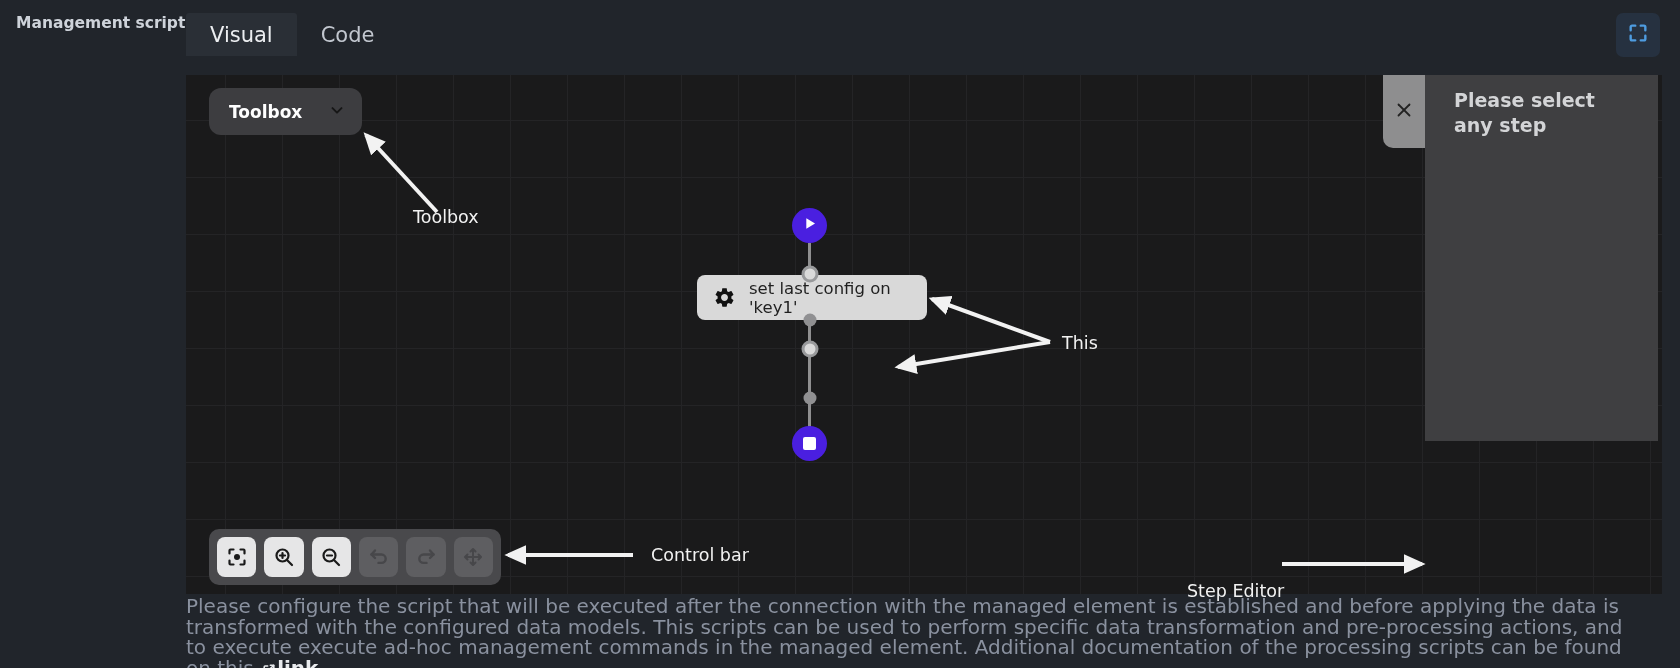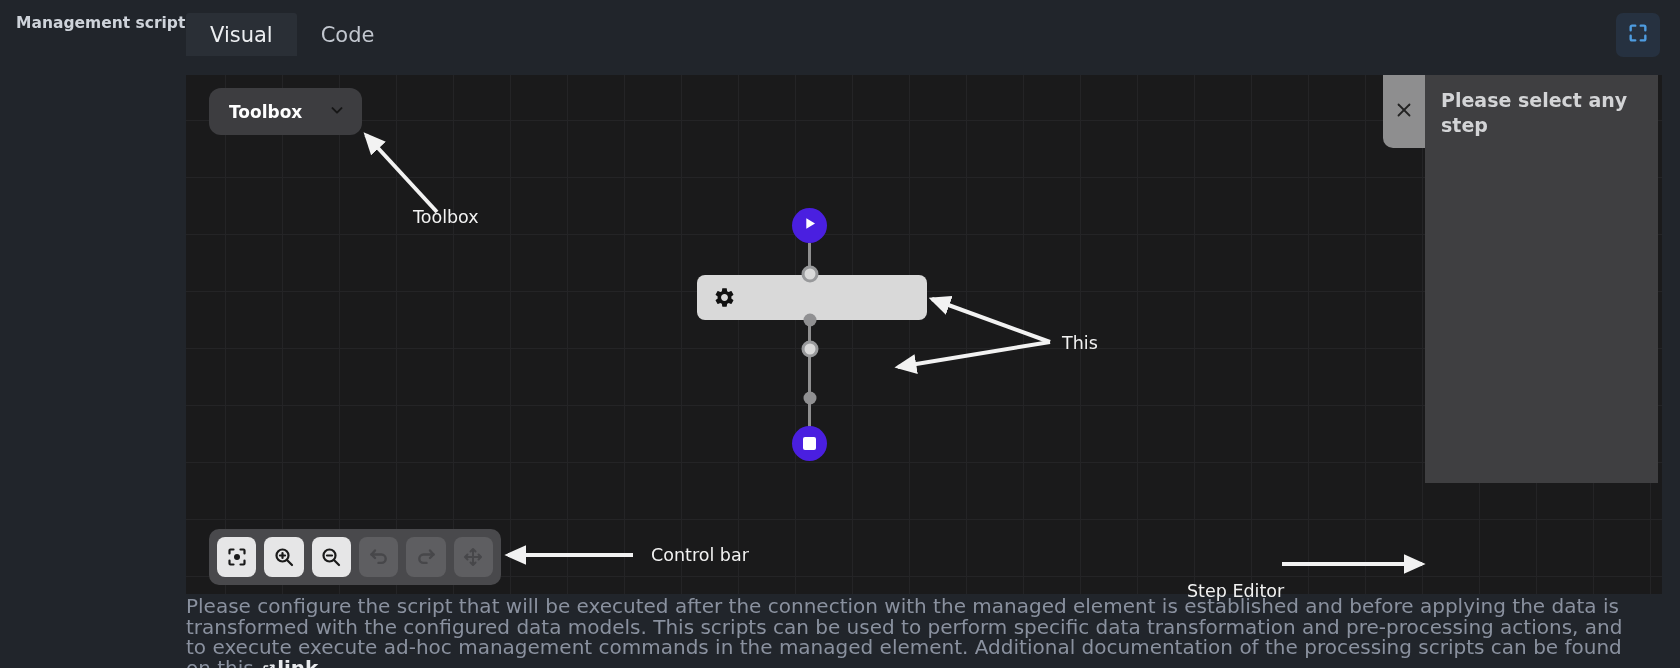--- a/index.html
+++ b/index.html
@@ -79,22 +79,22 @@
   }
   .cbtn.on  { background:#e6e6e7; color:#1a1a1a; cursor:pointer; }
   .cbtn.off { background:#5e5e61; color:#47474a; }
 
   
   .anno-svg { left:0; top:0; width:1472px; height:519px; z-index:5; pointer-events:none; }
   .anno-label { color:#f2f2f2; font-size:17.5px; z-index:5; pointer-events:none; white-space:nowrap; }
 
   
   .step-editor {
-    left:1425px; top:75px; width:233px; height:408px;
-    background:var(--panel_bg,#3f3f41); padding:13px 16px; z-index:6;
+    left:1425px; top:75px; width:233px; height:366px;
+    background:var(--panel_bg,#3f3f41); padding:13px 29px; z-index:6;
   }
   .step-editor h2 { font-size:19px; font-weight:bold; color:#d3d4d6; line-height:1.3; }
   .panel-close {
     left:1383px; top:75px; width:42px; height:73px; background:#8e8e8f;
     border-radius:0 0 0 10px; display:flex; align-items:center; justify-content:center;
     cursor:pointer; z-index:6;
   }
 
   
   .footer {
@@ -145,20 +145,21 @@
         </svg>
     </span>
   </div>
 
   <div class="abs step-box step-key1">
     <span style="display:flex">
       <svg width="23" height="23" viewBox="0 0 24 24" fill="#111">
         <path d="M19.14,12.94c0.04-0.3,0.06-0.61,0.06-0.94c0-0.32-0.02-0.64-0.07-0.94l2.03-1.58c0.18-0.14,0.23-0.41,0.12-0.61l-1.92-3.32c-0.12-0.22-0.37-0.29-0.59-0.22l-2.39,0.96c-0.5-0.38-1.03-0.7-1.62-0.94L14.4,2.81c-0.04-0.24-0.24-0.41-0.48-0.41h-3.84c-0.24,0-0.43,0.17-0.47,0.41L9.25,5.35C8.66,5.59,8.12,5.92,7.63,6.29L5.24,5.33c-0.22-0.08-0.47,0-0.59,0.22L2.74,8.87C2.62,9.08,2.66,9.34,2.86,9.48l2.03,1.58C4.84,11.36,4.8,11.69,4.8,12s0.02,0.64,0.07,0.94l-2.03,1.58c-0.18,0.14-0.23,0.41-0.12,0.61l1.92,3.32c0.12,0.22,0.37,0.29,0.59,0.22l2.39-0.96c0.5,0.38,1.03,0.7,1.62,0.94l0.36,2.54c0.05,0.24,0.24,0.41,0.48,0.41h3.84c0.24,0,0.44-0.17,0.47-0.41l0.36-2.54c0.59-0.24,1.13-0.56,1.62-0.94l2.39,0.96c0.22,0.08,0.47,0,0.59-0.22l1.92-3.32c0.12-0.22,0.07-0.47-0.12-0.61L19.14,12.94z M12,15.6c-1.98,0-3.6-1.62-3.6-3.6s1.62-3.6,3.6-3.6s3.6,1.62,3.6,3.6S13.98,15.6,12,15.6z"></path>
       </svg>
     </span>
+    <span>set last config on 'key1'</span>
   </div>
   <div class="abs handle-ring" style="left:624px; top:199px;"></div>
   <div class="abs handle-dot" style="left:624px; top:245px;"></div>
 
   <div class="abs handle-ring" style="left:624px; top:274px;"></div>
   <div class="abs handle-dot" style="left:624px; top:323px;"></div>
 
   <div class="abs node-circle stop-node">
     <span class="stop-square"></span>
   </div>

